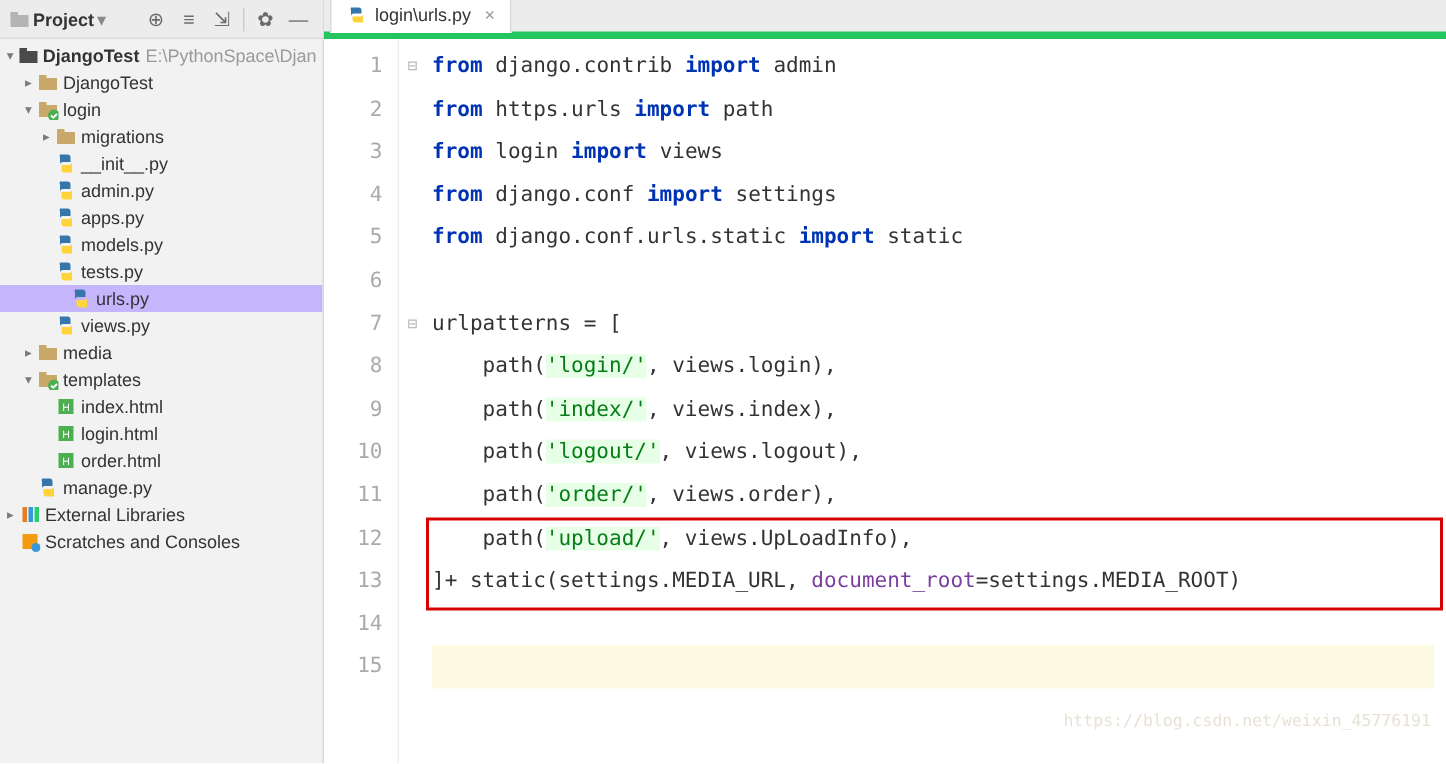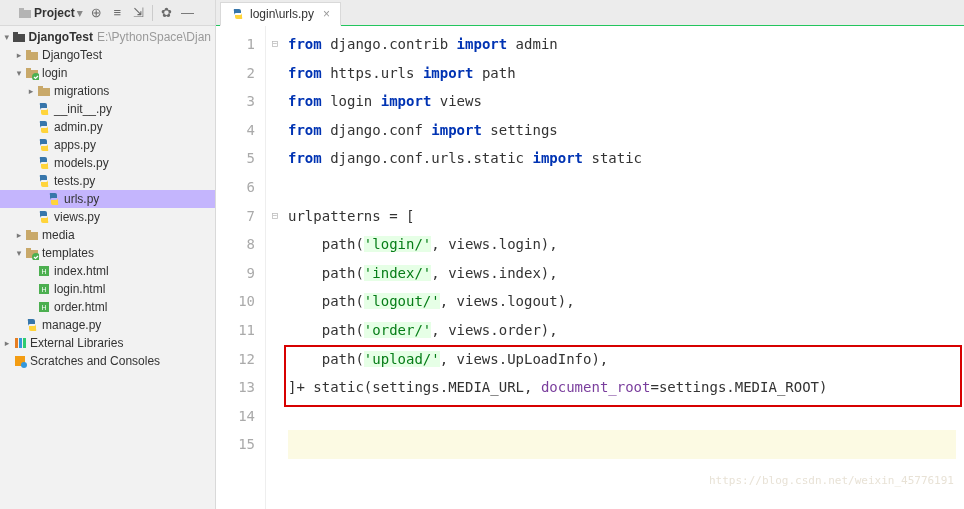--- a/index.html
+++ b/index.html
@@ -1,41 +1,41 @@
 <!DOCTYPE html>
 <html><head>
 <meta charset="utf-8">
 <style>
 * { box-sizing: border-box; margin: 0; padding: 0; }
 body { font-family: "Segoe UI", "Microsoft YaHei", Arial, sans-serif; font-size: 12px; color: #333; background: #fff; width: 964px; height: 509px; overflow: hidden; }
 .ide { display: flex; height: 100%; }
 
 
 .sidebar { width: 216px; border-right: 1px solid #d9d9d9; display: flex; flex-direction: column; background: #f2f2f2; }
-.side-header { display: flex; align-items: center; height: 26px; padding: 0 18px; border-bottom: 1px solid #d9d9d9; background: #ececec; gap: 2px; }
+.side-header { display: flex; align-items: center; height: 26px; padding: 0 6px; border-bottom: 1px solid #d9d9d9; background: #ececec; gap: 2px; }
 .side-title { font-weight: bold; margin-right: 2px; }
 .side-header .dd { color: #888; margin-left: -2px; }
 .side-header .hicon { width: 20px; text-align: center; color: #6b6b6b; cursor: pointer; font-size: 13px; }
 .side-header .sep { width: 1px; height: 16px; background: #ccc; margin: 0 2px; }
 
 .tree { flex: 1; overflow: auto; padding-top: 2px; }
 .node { display: flex; align-items: center; height: 18px; padding-right: 4px; white-space: nowrap; }
 .node .arrow { width: 10px; text-align: center; color: #7a7a7a; font-size: 9px; }
 .node .ico { width: 16px; height: 16px; display: inline-flex; align-items: center; justify-content: center; margin-right: 2px; }
 .node .lbl {  }
 .node .hint { color: #9a9a9a; margin-left: 4px; }
 .node.selected { background: #c4b5fd; padding-left: 36px; }
 .node.bold .lbl { font-weight: bold; }
 .pad0 { padding-left: 2px; }
 .pad1 { padding-left: 14px; }
 .pad2 { padding-left: 26px; }
 
 
 .editor { flex: 1; display: flex; flex-direction: column; }
-.tabbar { height: 26px; display: flex; align-items: flex-end; border-bottom: 1px solid #22c55e; background: #ececec; padding-left: 4px; }
+.tabbar { height: 26px; display: flex; align-items: flex-end; border-bottom: 5px solid #22c55e; background: #ececec; padding-left: 4px; }
 .tab { display: flex; align-items: center; height: 24px; padding: 0 10px; background: #fff; border: 1px solid #d9d9d9; border-bottom: 1px solid #fff; margin-bottom: -1px; gap: 5px; }
 .tab .x { color: #999; font-size: 12px; margin-left: 4px; }
 
 .code-area { flex: 1; display: flex; font-family: Consolas, Menlo, monospace; font-size: 14px; line-height: 28.6px; overflow: hidden; }
 .gutter { width: 50px; text-align: right; color: #aaa; padding: 4px 10px 0 0; border-right: 1px solid #eee; user-select: none; }
 .gutter div { height: 28.6px; }
 .fold { width: 18px; padding-top: 4px; color: #bbb; }
 .fold div { height: 28.6px; text-align: center; font-size: 11px; }
 .code { flex: 1; padding: 4px 8px 0 4px; position: relative; }
 .line { height: 28.6px; white-space: pre; }

